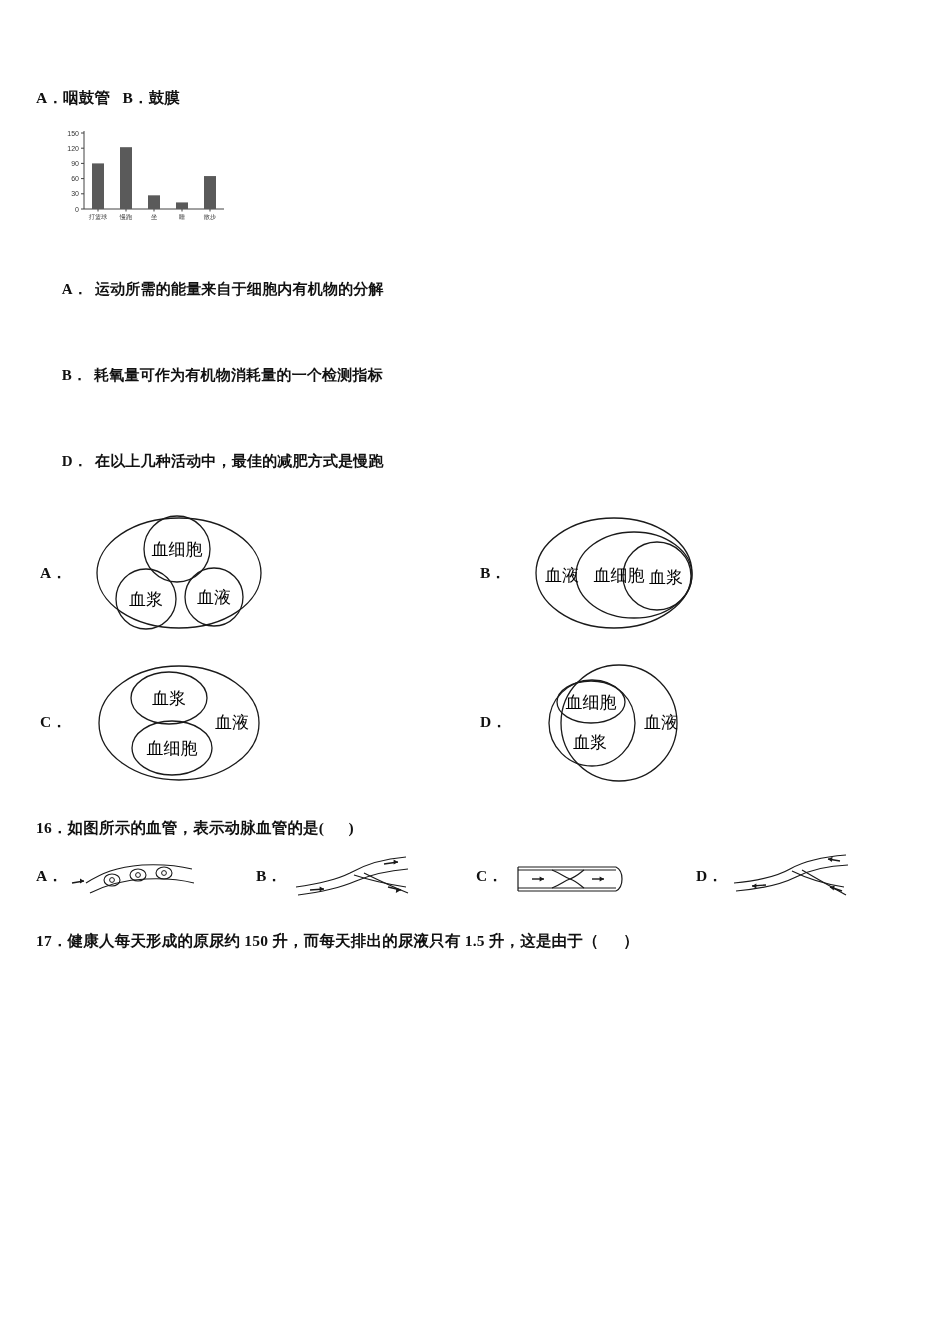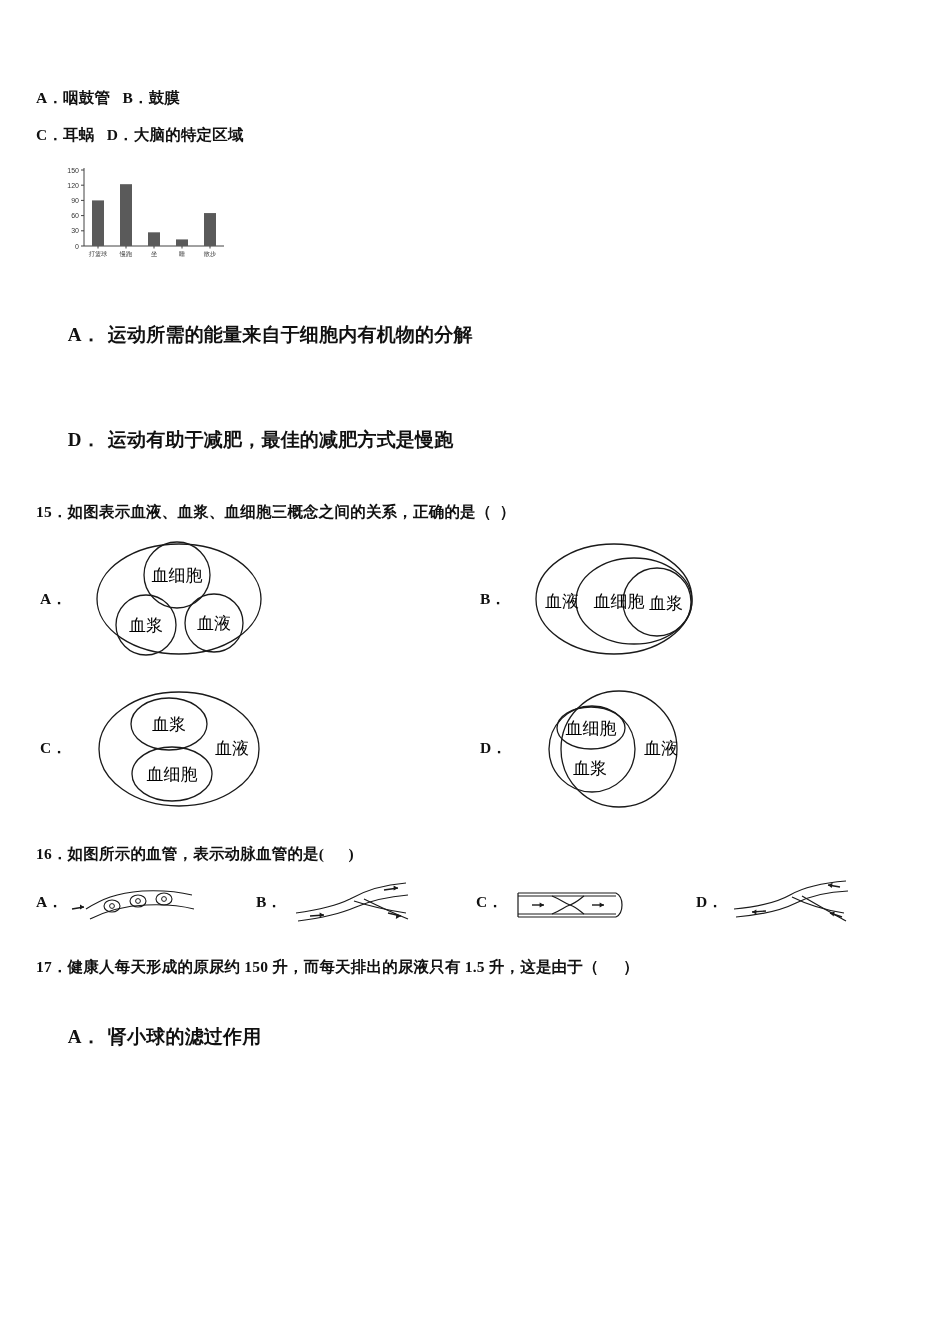--- a/index.html
+++ b/index.html
@@ -32,21 +32,21 @@
   
   .qline {
     font-size: 15.5px;
     line-height: 1.6;
     letter-spacing: 0.2px;
     margin: 0 0 12px 0;
     font-weight: 700;
     white-space: pre-wrap;
   }
   .optline {
-    font-size: 19px;
+    font-size: 15px;
     line-height: 1.6;
     margin: 0 0 14px 0;
     font-weight: 700;
     letter-spacing: 0.2px;
     padding-left: 2px;
     white-space: pre-wrap;
   }
   .optline .lbl {
     font-family: "Liberation Serif", serif;
     font-weight: 700;
@@ -115,21 +115,20 @@
   }
   .vessel-fig svg { display: block; }
 </style>
 </head>
 <body>
 
 <div class="page">
   <div class="content">
 
     <p class="qline">A．咽鼓管   B．鼓膜</p>
-    <p class="qline">C．耳蜗   D．大脑的特定区域</p>
 
 
     <div class="chart-wrap">
       <svg class="chart-svg" width="190" height="108" viewBox="0 0 190 108">
 
         <line x1="42" y1="8" x2="42" y2="86" stroke="#3a3a3a" stroke-width="1"></line>
 
         <line x1="42" y1="86" x2="182" y2="86" stroke="#3a3a3a" stroke-width="1"></line>
 
         <g id="yticks" stroke="#3a3a3a" stroke-width="1">
@@ -171,24 +170,26 @@
           </g>
       </svg>
     </div>
 
     <div class="spacer-sm"></div>
 
     <p class="optline">
       <span class="lbl">A．</span><span>运动所需的能量来自于细胞内有机物的分解</span>
     </p>
     <p class="optline">
-      <span class="lbl">D．</span><span>运动有助于减肥，最佳的减肥方式是慢跑</span>
+      <span class="lbl">B．</span><span>耗氧量可作为有机物消耗量的一个检测指标</span>
     </p>
-
-    <p class="qline">15．如图表示血液、血浆、血细胞三概念之间的关系，正确的是（  ）</p>
+    <p class="optline">
+      <span class="lbl">D．</span><span>在以上几种活动中，最佳的减肥方式是慢跑</span>
+    </p>
+
 
     <div class="venn-row">
       <div class="venn-cell">
         <div class="venn-lbl">A．</div>
         <div class="venn-fig">
           <svg width="215" height="125" viewBox="0 0 215 125">
             <ellipse cx="105" cy="62" rx="82" ry="55" fill="none" stroke="#1a1a1a" stroke-width="1.3"></ellipse>
             <circle cx="103" cy="38" r="33" fill="none" stroke="#1a1a1a" stroke-width="1.3"></circle>
             <circle cx="72" cy="88" r="30" fill="none" stroke="#1a1a1a" stroke-width="1.3"></circle>
             <circle cx="140" cy="86" r="29" fill="none" stroke="#1a1a1a" stroke-width="1.3"></circle>
@@ -324,18 +325,15 @@
             <path d="M114,38 L102,34" stroke="#1a1a1a" stroke-width="1.4"></path>
             <path d="M102,34 l4.8,-1.6 l-1.2,5.1 z" fill="#1a1a1a"></path>
           </svg>
         </div>
       </div>
     </div>
 
     <div class="spacer-lg"></div>
 
     <p class="qline">17．健康人每天形成的原尿约 150 升，而每天排出的尿液只有 1.5 升，这是由于（      ）</p>
-    <p class="optline">
-      <span class="lbl">A．</span><span>肾小球的滤过作用</span>
-    </p>
 
   </div>
 </div>
 
 </body></html>

